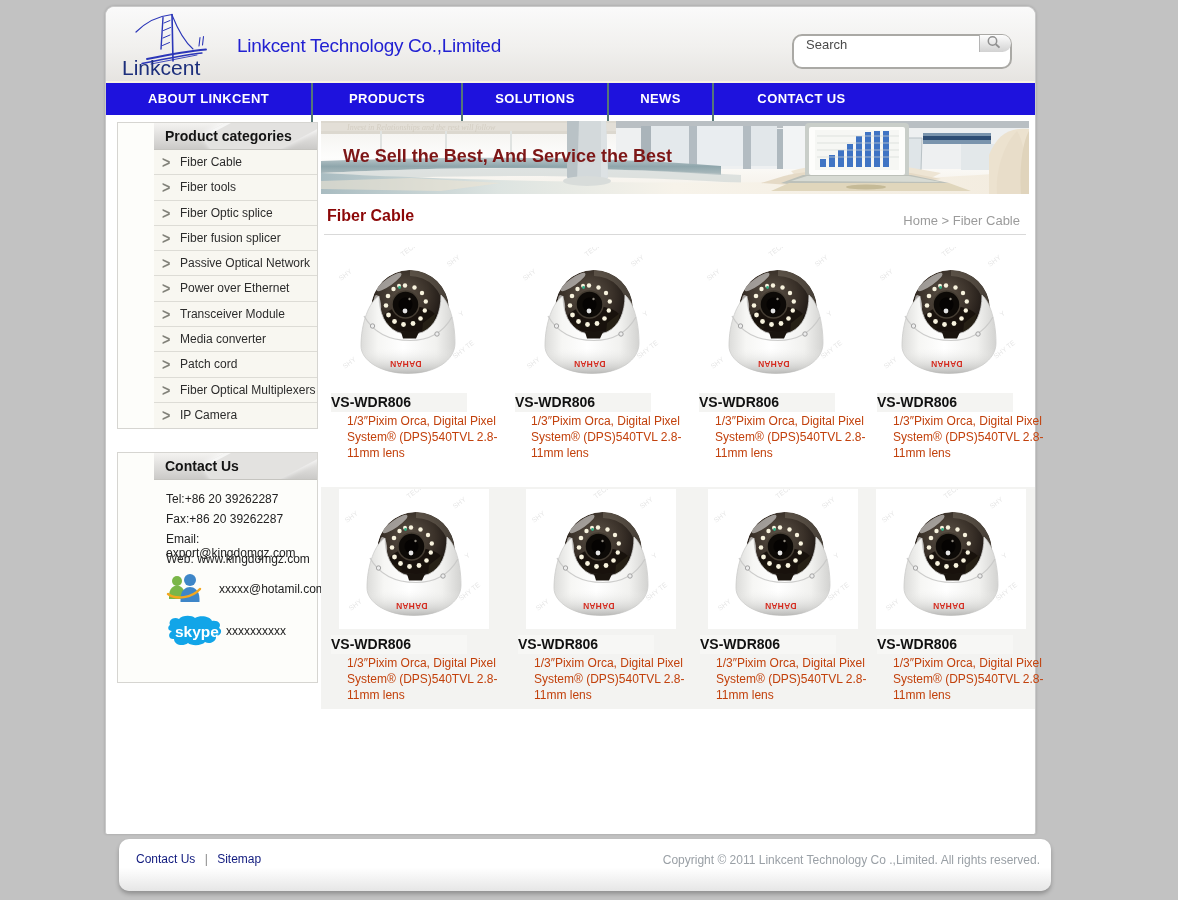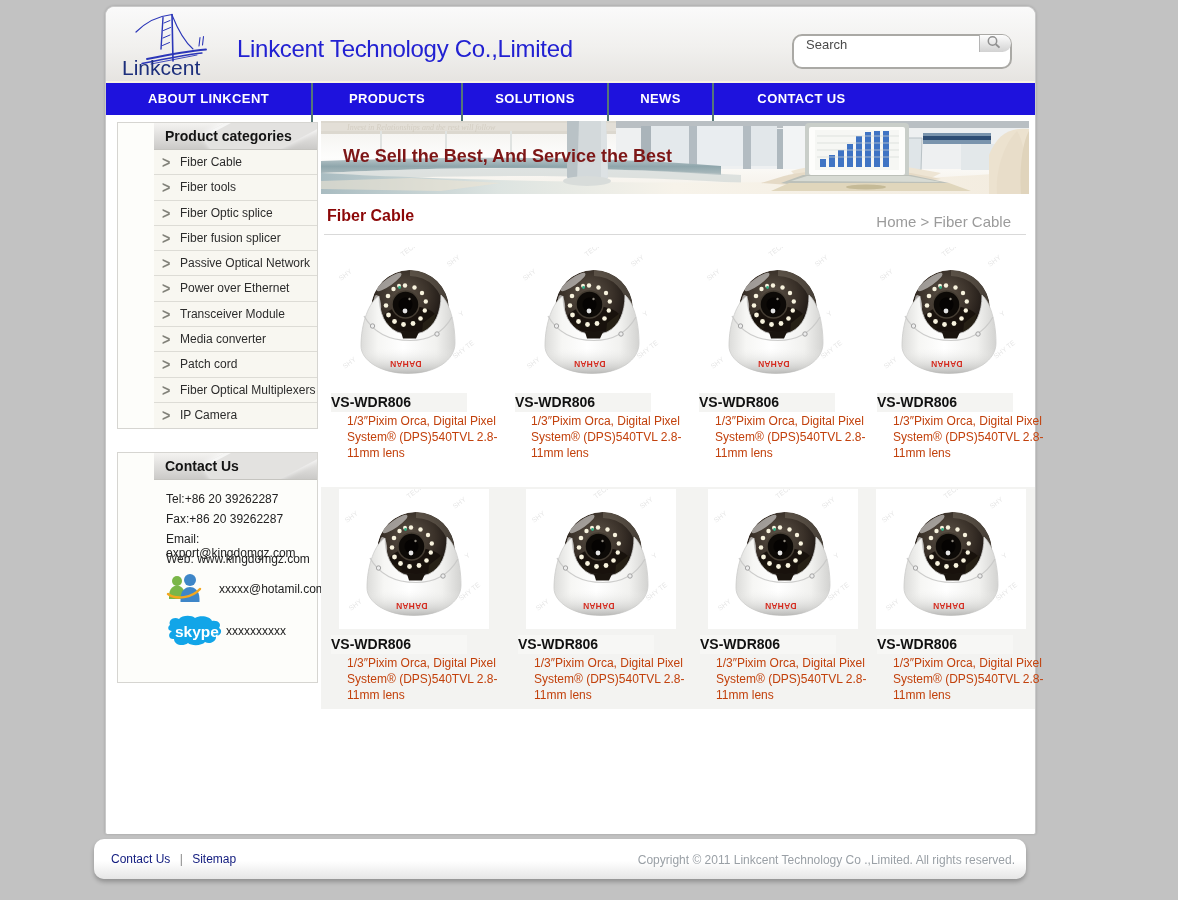--- a/index.html
+++ b/index.html
@@ -3,21 +3,21 @@
 <meta charset="utf-8">
 <title>Linkcent Technology Co.,Limited</title>
 <style>
 * { margin:0; padding:0; box-sizing:border-box; }
 html,body { width:1178px; height:900px; background:#c2c2c2; font-family:"Liberation Sans", sans-serif; overflow:hidden; }
 #page { position:absolute; left:105px; top:6px; width:931px; height:828px; background:#fff; border-radius:9px 9px 2px 2px; border:1px solid #c9c9c9; border-bottom:none; box-shadow:0 0 3px rgba(0,0,0,.18); }
 #hdr { position:absolute; left:0; top:0; width:929px; height:74px; background:linear-gradient(180deg,#fafafa 0%,#f1f0ee 55%,#e6e4e1 100%); border-radius:9px 9px 0 0; }
 #hdrline { position:absolute; left:0; top:74px; width:929px; height:2px; background:#f7f3e3; }
 #logo { position:absolute; left:13px; top:4px; }
 #logotext { position:absolute; left:16px; top:49px; font-size:21px; color:#1d2f7c; letter-spacing:0px; }
-#title { position:absolute; left:131px; top:28px; font-size:24px; color:#2221d2; letter-spacing:-0.3px; }
+#title { position:absolute; left:131px; top:28px; font-size:19px; color:#2221d2; letter-spacing:-0.3px; }
 #search { position:absolute; left:686px; top:27px; width:220px; height:35px; background:#fff; border:2px solid #aaa9a5; border-radius:10px; }
 #search .txt { position:absolute; left:12px; top:1px; font-size:13px; color:#4a4a4a; }
 #search .btn { position:absolute; right:-1px; top:-1px; width:32px; height:17px; background:linear-gradient(180deg,#fdfdfd,#d2d2d2); border-left:1px solid #b5b5b5; border-radius:0 9px 9px 0; }
 #nav { position:absolute; left:0; top:76px; width:929px; height:32px; background:#1e12dd; display:flex; }
 #nav .it { height:40px; line-height:32px; text-align:center; color:#fff; font-size:13px; font-weight:bold; letter-spacing:.4px; border-right:2px solid #577;}
 #nav .it:last-child { border-right:none; }
 .sbox { position:absolute; left:11px; width:201px; border:1px solid #d6d5d1; background:#fdfdfa;padding-left:36px; }
 .sbox .hd { position:relative; height:27px; line-height:27px; padding-left:11px; font-size:14px; font-weight:bold; color:#141414; background:linear-gradient(180deg,#f4f3f1,#cbcac8); border-bottom:1px solid #c5c4c0; overflow:hidden; }
 .sbox .hd .t { position:relative; z-index:2; }
 .sbox .hd:after { content:""; position:absolute; right:-20px; top:-22px; width:130px; height:46px; background:#e3e2e0; transform:rotate(-28deg); box-shadow:0 0 6px rgba(255,255,255,.9); border-top:3px solid #f6f6f5;}
@@ -30,31 +30,31 @@
 #contact .bd { padding:12px 0 0 5px; font-size:12px; color:#222;margin-left:7px; }
 #contact .bd p { margin-bottom:8px; height:12px; }
 .msnrow { position:relative; height:40px; margin-top:2px; }
 .msnrow .t { position:absolute; left:53px; top:10px; font-size:12px; color:#222; }
 .skyperow { position:relative; height:36px; margin-top:3px; }
 .skyperow .t { position:absolute; left:60px; top:9px; font-size:12px; color:#222; }
 #main { position:absolute; left:215px; top:108px; width:714px; }
 #banner { position:absolute; left:0; top:6px; width:708px; height:73px; overflow:hidden; }
 #pagehead { position:absolute; left:6px; top:92px; width:700px; }
 #ph-title { font-size:16px; font-weight:bold; color:#8c0707; }
-#crumb { position:absolute; right:16px; top:6px; font-size:15px; color:#9b9b9b;margin-left:20px; }
+#crumb { position:absolute; right:7px; top:6px; font-size:13px; color:#9b9b9b;margin-left:20px; }
 #phline { position:absolute; left:3px; top:119px; width:702px; height:1px; background:#d9d9d9; }
 .band2 { position:absolute; left:0; top:372px; width:714px; height:222px; background:#f3f3f1; }
 .card { position:absolute; width:176px; }
 .card .img { position:absolute; left:0; top:0; width:150px; height:140px; }
 .card .ttl { position:absolute; left:0; top:146px; width:136px; height:19px; line-height:19px; background:#f4f4f2; font-size:14px; font-weight:bold; color:#111; }
 .r2 .ttl { background:#f7f7f5; }
 .card .dsc { position:absolute; left:16px; top:166px; width:160px; font-size:12px; color:#c2410c; line-height:16px; }
 .r1 { top:132px; }
 .r2 { top:374px; }
-#foot { position:absolute; left:94px; top:839px; width:932px; height:40px; background:linear-gradient(180deg,#ffffff 55%,#e6e6e6 100%); border-radius:10px; box-shadow:0 3px 4px rgba(0,0,0,.25); }
+#foot { position:absolute; left:119px; top:839px; width:932px; height:52px; background:linear-gradient(180deg,#ffffff 55%,#e6e6e6 100%); border-radius:10px; box-shadow:0 3px 4px rgba(0,0,0,.25); }
 #foot .l { position:absolute; left:17px; top:13px; font-size:12px; color:#101a7e; }
 #foot .l .sep { color:#888; padding:0 6px; }
 #foot .r { position:absolute; right:11px; top:14px; font-size:12px; color:#9aa0a6; }
 </style>
 </head>
 <body>
 <svg width="0" height="0" style="position:absolute">
 <defs>
   <linearGradient id="baseg" x1="0" y1="0" x2="1" y2="0">
     <stop offset="0" stop-color="#dcdcda"></stop>

